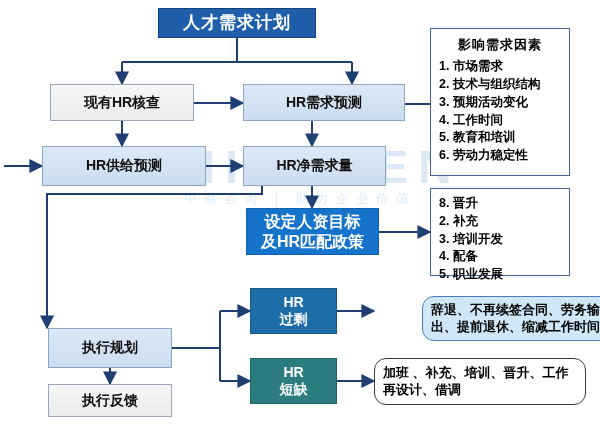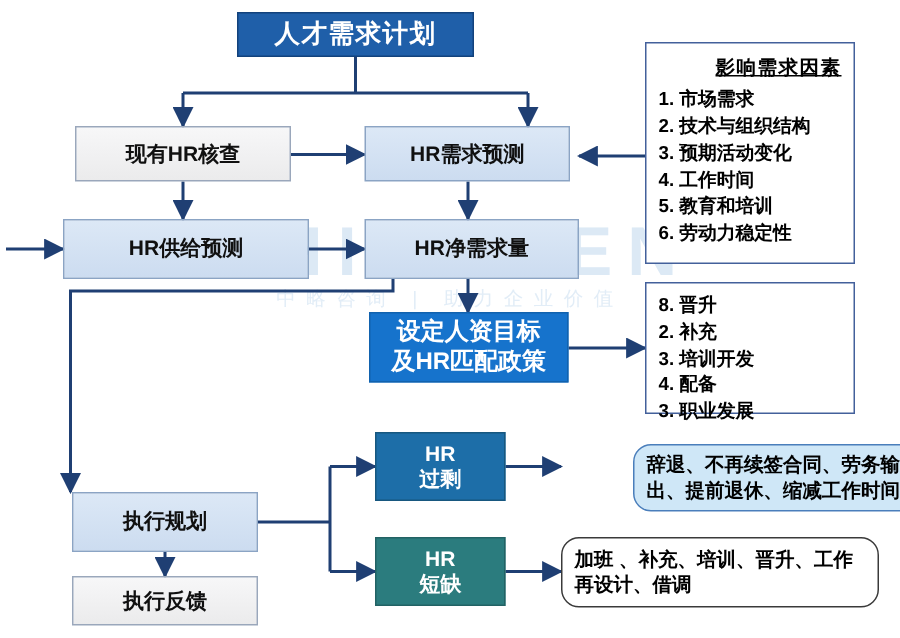--- a/index.html
+++ b/index.html
@@ -101,24 +101,23 @@
   
   .n-panel{
     background:#ffffff;
     border:1px solid #43609b;
     color:#000000;
     display:block;
     padding:6px 8px;
     text-align:left;
   }
   .panel-title{
-    text-align:right;
-    font-weight:bold;
-    font-size:13px;
-    text-decoration:underline;
+    text-align:center;
+    font-weight:bold;
+    font-size:13px;
     margin:2px 0 5px 0;
     letter-spacing:1px;
   }
   .panel-list{
     margin:0;
     padding:0;
     list-style:none;
     font-size:12.5px;
     font-weight:bold;
     line-height:1.42;
@@ -204,21 +203,21 @@
 
     <path class="ln" d="M 337 311 L 374 311" marker-end="url(#ah)"></path>
 
     <path class="ln" d="M 337 381 L 374 381" marker-end="url(#ah)"></path>
   </svg>
 
   <div class="node n-title" style="left:158px;top:8px;width:158px;height:30px;">人才需求计划</div>
 
   <div class="node n-grey" style="left:50px;top:84px;width:144px;height:37px;">现有HR核查</div>
 
-  <div class="node n-blue" style="left:243px;top:84px;width:137px;height:37px;">HR需求预测</div>
+  <div class="node n-blue" style="left:243px;top:84px;width:162px;height:37px;">HR需求预测</div>
 
   <div class="node n-blue" style="left:42px;top:146px;width:164px;height:40px;">HR供给预测</div>
 
   <div class="node n-blue" style="left:243px;top:146px;width:143px;height:40px;">HR净需求量</div>
 
   <div class="node n-strong" style="left:246px;top:208px;width:133px;height:47px;flex-direction:column;">
     <span>设定人资目标</span>
     <span>及HR匹配政策</span>
   </div>
 
@@ -247,21 +246,21 @@
       <li>6. 劳动力稳定性</li>
     </ul>
   </div>
 
   <div class="n-panel node" style="left:430px;top:188px;width:140px;height:88px;">
     <ul class="panel-list">
       <li>8. 晋升</li>
       <li>2. 补充</li>
       <li>3. 培训开发</li>
       <li>4. 配备</li>
-      <li>3. 职业发展</li>
+      <li>5. 职业发展</li>
     </ul>
   </div>
 
   <div class="node n-round" style="left:374px;top:296px;width:212px;height:45px;margin-left:48px;">辞退、不再续签合同、劳务输出、提前退休、缩减工作时间</div>
 
   <div class="node n-round-dark" style="left:374px;top:358px;width:212px;height:47px;">加班 、补充、培训、晋升、工作再设计、借调</div>
 
 </div>
 
 </body></html>

